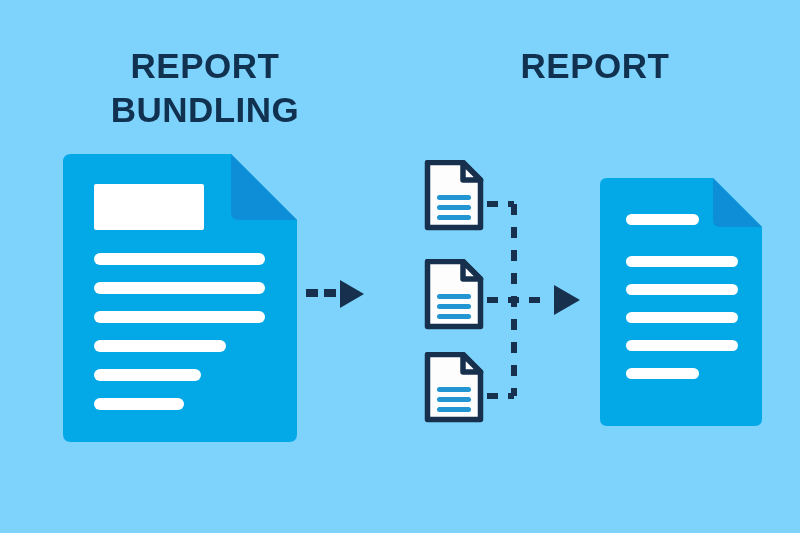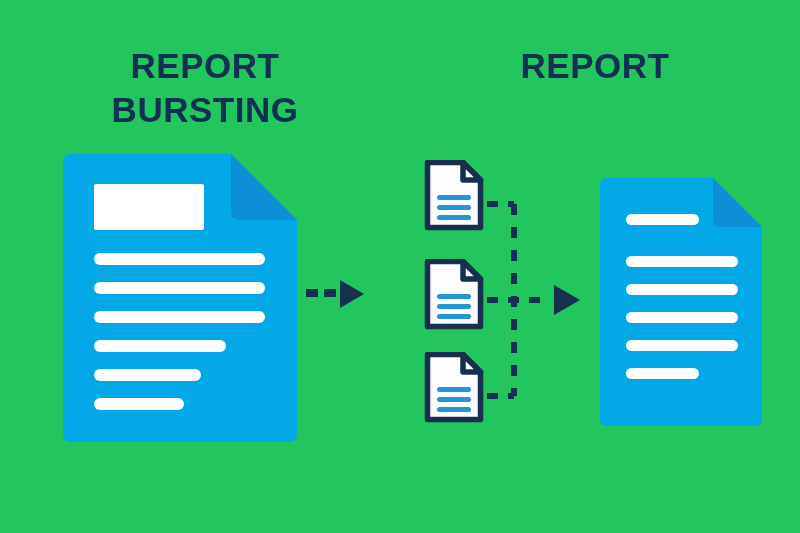--- a/index.html
+++ b/index.html
@@ -9,21 +9,21 @@
   body {
     width: 800px;
     height: 533px;
     overflow: hidden;
     font-family: "Liberation Sans", sans-serif;
   }
   #stage {
     position: relative;
     width: 800px;
     height: 533px;
-    background: #22c55e;
+    background: #7dd3fc;
   }
 
   
   .title {
     position: absolute;
     text-align: center;
     color: #10314f;
     font-family: "Liberation Sans", sans-serif;
     font-weight: bold;
     font-size: 35px;
@@ -48,21 +48,21 @@
   .connector { position: absolute; }
   .connector svg { display: block; }
 </style>
 </head>
 <body>
 
 <div id="stage">
 
   <div class="title" id="title-left">
     <span class="title-line">REPORT</span>
-    <span class="title-line">BURSTING</span>
+    <span class="title-line">BUNDLING</span>
   </div>
 
   <div class="title" id="title-right">
     <span class="title-line">REPORT</span>
   </div>
 
   <div class="bigdoc" style="left:63px; top:154px;">
     <svg width="234" height="288" viewBox="0 0 234 288" xmlns="http://www.w3.org/2000/svg">
 
       <path d="M8 0 H168 L234 66 V280 Q234 288 226 288 H8 Q0 288 0 280 V8 Q0 0 8 0 Z" fill="#03a9e7"></path>

